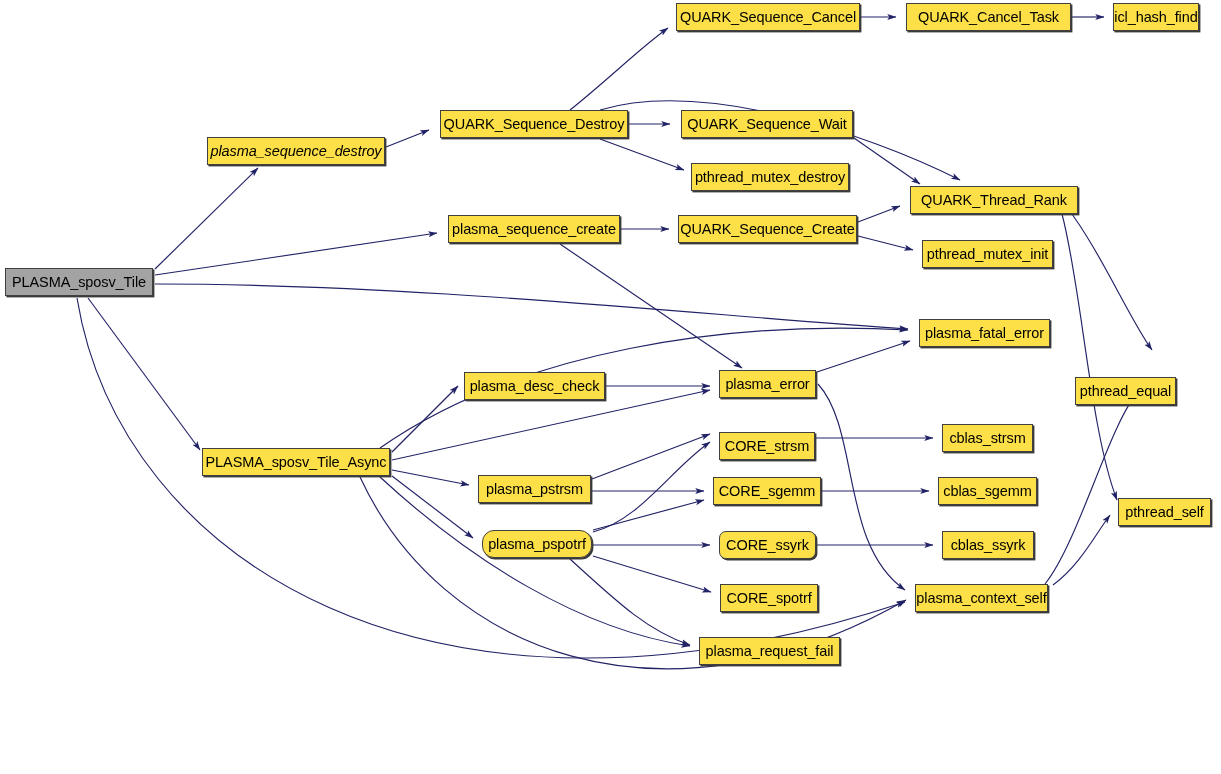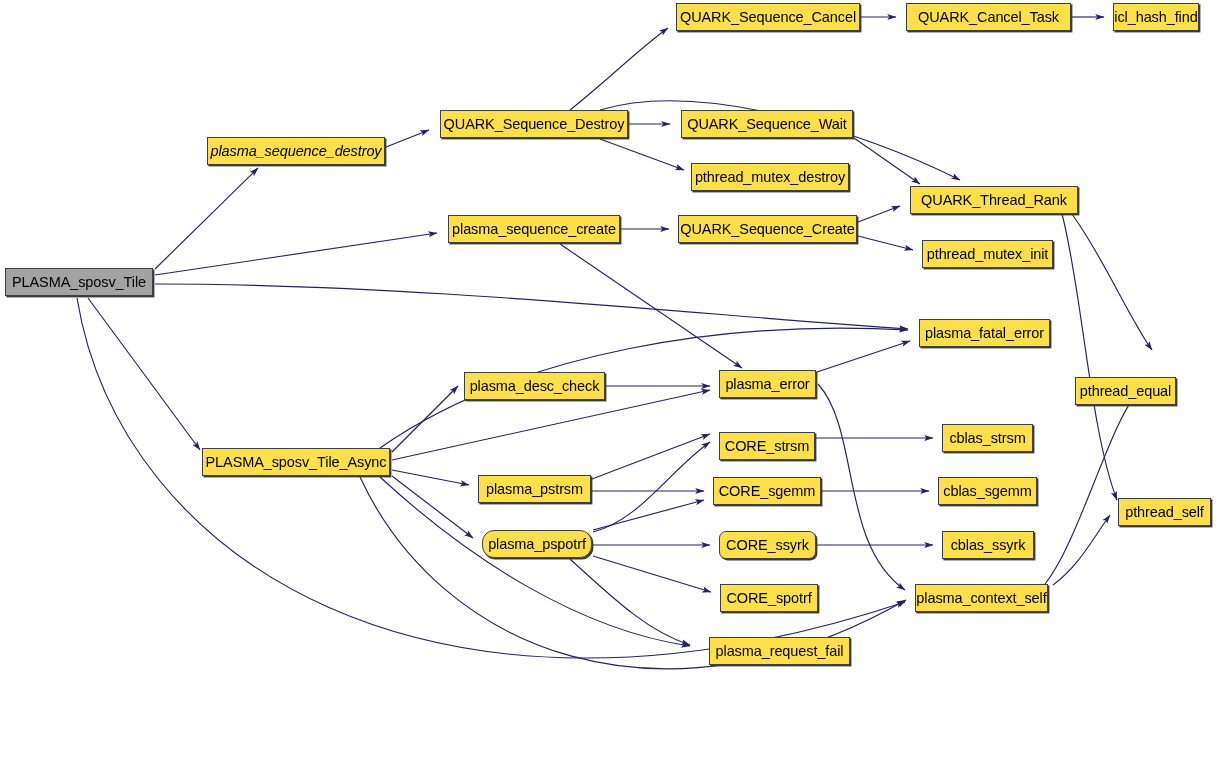--- a/index.html
+++ b/index.html
@@ -160,17 +160,17 @@
       </div>
       <div class="node" style="left: 1118px; top: 498px; width: 93px; height: 28px;">
         <span>pthread_self</span>
       </div>
       <div class="node" style="left: 720px; top: 584px; width: 98px; height: 28px;">
         <span>CORE_spotrf</span>
       </div>
       <div class="node" style="left: 915px; top: 584px; width: 133px; height: 28px;">
         <span>plasma_context_self</span>
       </div>
-      <div class="node" style="left: 699px; top: 637px; width: 141px; height: 28px; margin-left: 10px;">
+      <div class="node" style="left: 699px; top: 637px; width: 141px; height: 28px;">
         <span>plasma_request_fail</span>
       </div>
     </div>
 </div>
 
 </body></html>

